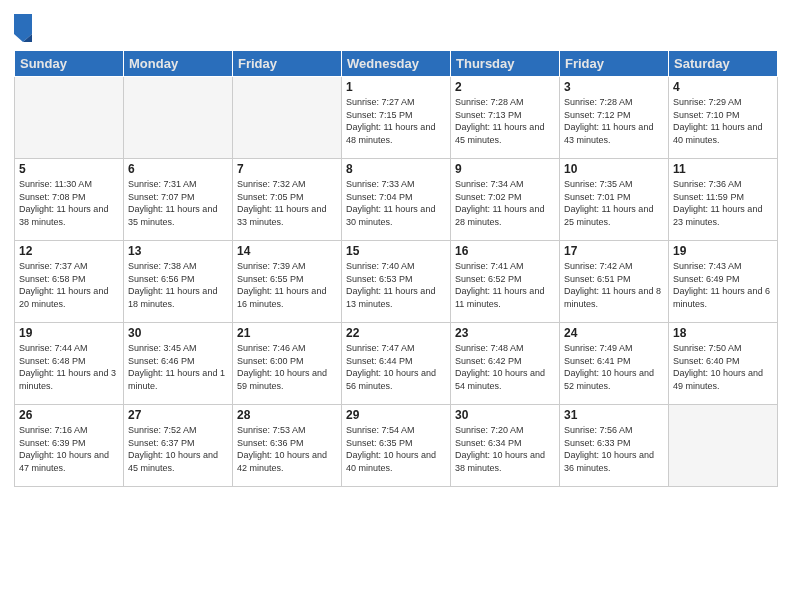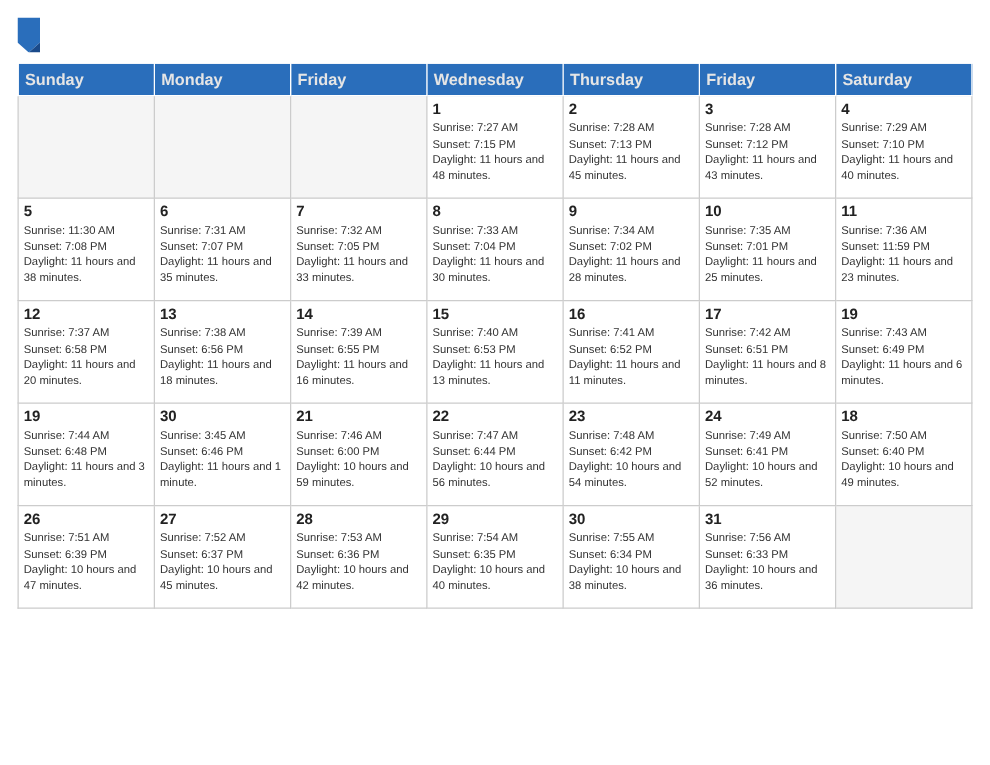--- a/index.html
+++ b/index.html
@@ -317,21 +317,21 @@
             <span class="day-number">18</span>
             <div class="day-info">Sunrise: 7:50 AM
 Sunset: 6:40 PM
 Daylight: 10 hours
 and 49 minutes.</div>
           </td>
         </tr>
         <tr>
           <td>
             <span class="day-number">26</span>
-            <div class="day-info">Sunrise: 7:51 AM
+            <div class="day-info">Sunrise: 7:16 AM
 Sunset: 6:39 PM
 Daylight: 10 hours
 and 47 minutes.</div>
           </td>
           <td>
             <span class="day-number">27</span>
             <div class="day-info">Sunrise: 7:52 AM
 Sunset: 6:37 PM
 Daylight: 10 hours
 and 45 minutes.</div>
@@ -345,21 +345,21 @@
           </td>
           <td>
             <span class="day-number">29</span>
             <div class="day-info">Sunrise: 7:54 AM
 Sunset: 6:35 PM
 Daylight: 10 hours
 and 40 minutes.</div>
           </td>
           <td>
             <span class="day-number">30</span>
-            <div class="day-info">Sunrise: 7:55 AM
+            <div class="day-info">Sunrise: 7:20 AM
 Sunset: 6:34 PM
 Daylight: 10 hours
 and 38 minutes.</div>
           </td>
           <td>
             <span class="day-number">31</span>
             <div class="day-info">Sunrise: 7:56 AM
 Sunset: 6:33 PM
 Daylight: 10 hours
 and 36 minutes.</div>

